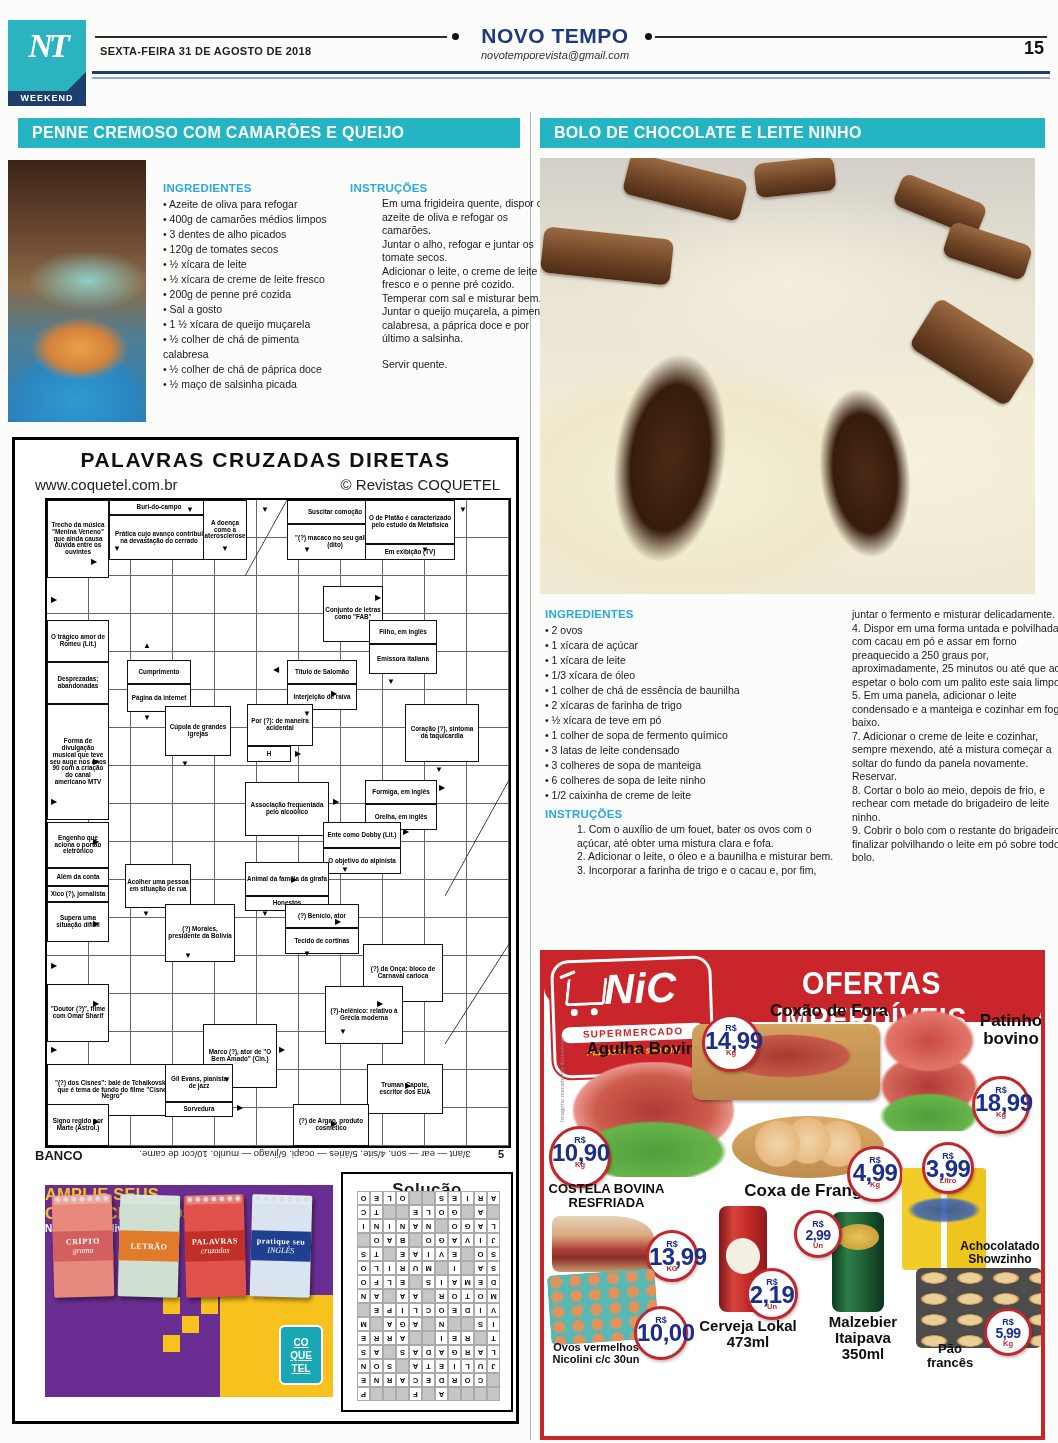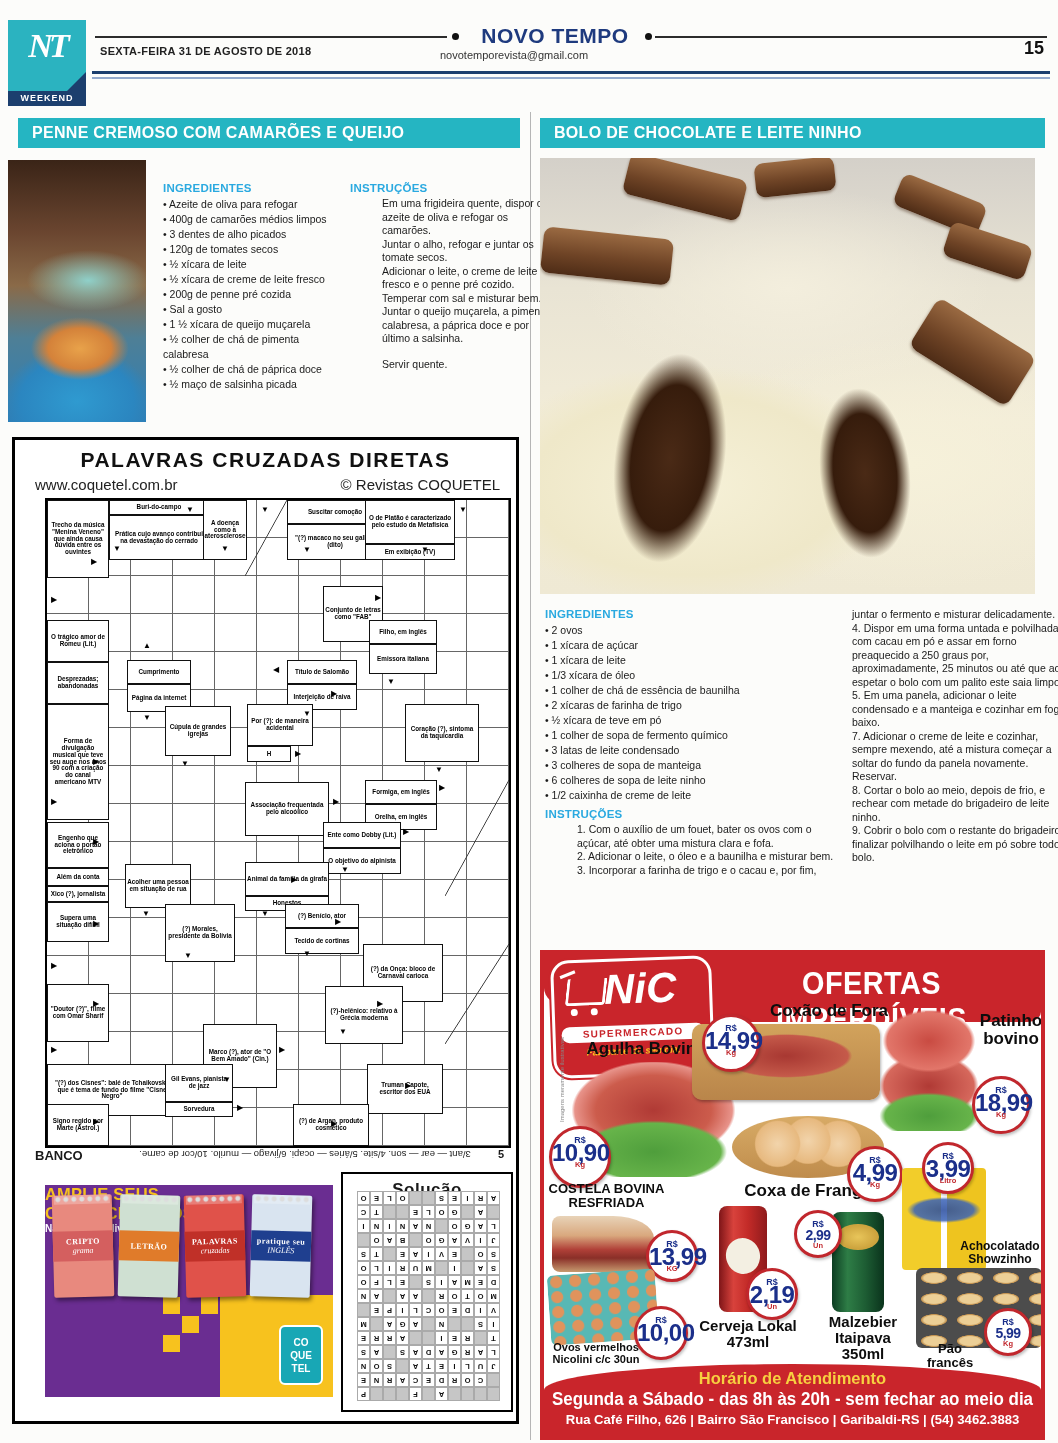--- a/index.html
+++ b/index.html
@@ -7,21 +7,21 @@
   .abs{position:absolute;}
 
   
   .nt-logo{left:8px;top:20px;width:78px;height:86px;background:#2bb3c0;}
   .nt-letters{position:absolute;left:0;top:0;width:100%;height:52px;color:#fff;font:bold italic 34px/52px "Liberation Serif",serif;text-align:center;letter-spacing:-4px;}
   .nt-tri{position:absolute;right:0;bottom:14px;width:0;height:0;border-left:20px solid transparent;border-bottom:20px solid #1c3f6e;}
   .nt-weekend{position:absolute;left:0;bottom:0;width:100%;height:15px;background:#1c3f6e;color:#fff;font:bold 9px/15px "Liberation Sans",sans-serif;text-align:center;letter-spacing:1px;}
   .hdr-line{height:2px;background:#2c2c2c;top:36px;}
   .hdr-dot{width:7px;height:7px;border-radius:50%;background:#111;top:33px;}
   .masthead{left:440px;top:24px;width:230px;text-align:center;color:#1e3a7e;font-weight:bold;font-size:21px;letter-spacing:0.5px;}
-  .hdr-email{left:440px;top:49px;width:230px;font-size:11px;color:#333;}
+  .hdr-email{left:440px;top:49px;width:230px;text-align:center;font-style:italic;font-size:11px;color:#333;}
   .hdr-date{left:100px;top:45px;font-size:11px;font-weight:bold;color:#222;letter-spacing:0.3px;}
   .hdr-page{right:14px;top:38px;font-size:18px;font-weight:bold;color:#111;}
   .rule-navy{left:92px;top:71px;width:958px;height:3px;background:#1c3f6e;}
   .rule-blue{left:92px;top:77px;width:958px;height:2px;background:#93a9cc;}
   .col-divider{left:530px;top:112px;width:1px;height:1328px;background:#b5b5b5;}
 
   
   .teal-bar{height:30px;background:#25b5c2;color:#fff;font-weight:bold;font-size:16px;line-height:30px;padding-left:14px;letter-spacing:0.3px;box-sizing:border-box;}
   .sec-head{color:#2aa9e0;font-weight:bold;font-size:11.5px;letter-spacing:0.2px;}
   .body-list{font-size:10.5px;line-height:15px;}
@@ -61,21 +61,21 @@
   
   .pad{left:30px;top:745px;width:288px;height:212px;background:#6a2d91;overflow:hidden;}
   .book{position:absolute;top:10px;width:60px;height:102px;border-radius:2px;box-shadow:2px 3px 4px rgba(0,0,0,.45);}
   .book .spiral{position:absolute;left:2px;right:2px;top:0;height:9px;background-image:radial-gradient(circle at 4px 4px,#ddd 2px,rgba(0,0,0,0) 3px);background-size:8px 9px;background-color:rgba(255,255,255,.25);}
   .book .band{position:absolute;left:0;right:0;top:36px;height:30px;display:flex;flex-direction:column;align-items:center;justify-content:center;color:#fff;}
   .book .t1{font:bold 8px/9px "Liberation Serif",serif;letter-spacing:0.5px;}
   .book .t2{font:italic 8px/9px "Liberation Serif",serif;}
   .pad-headline{left:12px;top:120px;width:170px;color:#f7c21e;font-weight:bold;font-size:16.5px;line-height:19px;white-space:pre-line;letter-spacing:0.2px;}
   .pad-sub{left:12px;top:178px;color:#fff;font-weight:bold;font-size:10px;}
   .pad-block{position:absolute;background:#f7c21e;}
-  .cq-logo{position:absolute;right:10px;top:140px;width:40px;height:56px;background:#18a7b5;border-radius:6px;border:2px solid #fff;color:#fff;font:bold 10px/13px "Liberation Sans",sans-serif;display:flex;flex-direction:column;align-items:center;justify-content:center;}
+  .cq-logo{position:absolute;right:10px;top:140px;width:40px;height:56px;background:#18a7b5;border-radius:6px;border:2px solid #fff;color:#fff;font:bold 10px/13px "Liberation Sans",sans-serif;display:flex;flex-direction:column;align-items:center;justify-content:center;text-decoration:underline;}
 
   
   .sol-box{left:326px;top:732px;width:172px;height:240px;border:2px solid #000;background:#fff;box-sizing:border-box;}
   .sol-title{top:6px;left:0;width:100%;text-align:center;font-weight:bold;font-size:17px;letter-spacing:0.5px;}
   .sol-grid{left:14px;top:32px;width:143px;height:195px;transform:rotate(180deg);display:grid;grid-template-columns:repeat(11,1fr);grid-template-rows:repeat(15,1fr);}
   .sol-cell{border:0.5px solid #aaa;font:bold 7.5px/12px "Liberation Sans",sans-serif;text-align:center;color:#111;background:#fff;}
   .sol-cell.blk{background:#c6c6c6;}
 
   
   .rt-col{width:265px;}
@@ -606,18 +606,13 @@
         <div class="b-val">10,00</div>
       </div>
       <div class="pimg img-bread" style="left: 372px; top: 314px; width: 126px; height: 80px;"></div>
       <div class="p-label" style="left: 370px; top: 388px; width: 72px; font-size: 13px;">Pão francês</div>
       <div class="bubble" style="left: 440px; top: 354px; width: 48px; height: 48px;">
         <div class="b-rs">R$</div>
         <div class="b-val" style="font-size: 14px; line-height: 13px;">5,99</div>
         <div class="b-unit">Kg</div>
       </div>
     </div>
-  <div class="nic-footer">
-    <div class="nf1">Horário de Atendimento</div>
-    <div class="nf2">Segunda a Sábado - das 8h às 20h - sem fechar ao meio dia</div>
-    <div class="nf3">Rua Café Filho, 626 | Bairro São Francisco | Garibaldi-RS | (54) 3462.3883</div>
-  </div>
 </div>
 
 </body></html>

